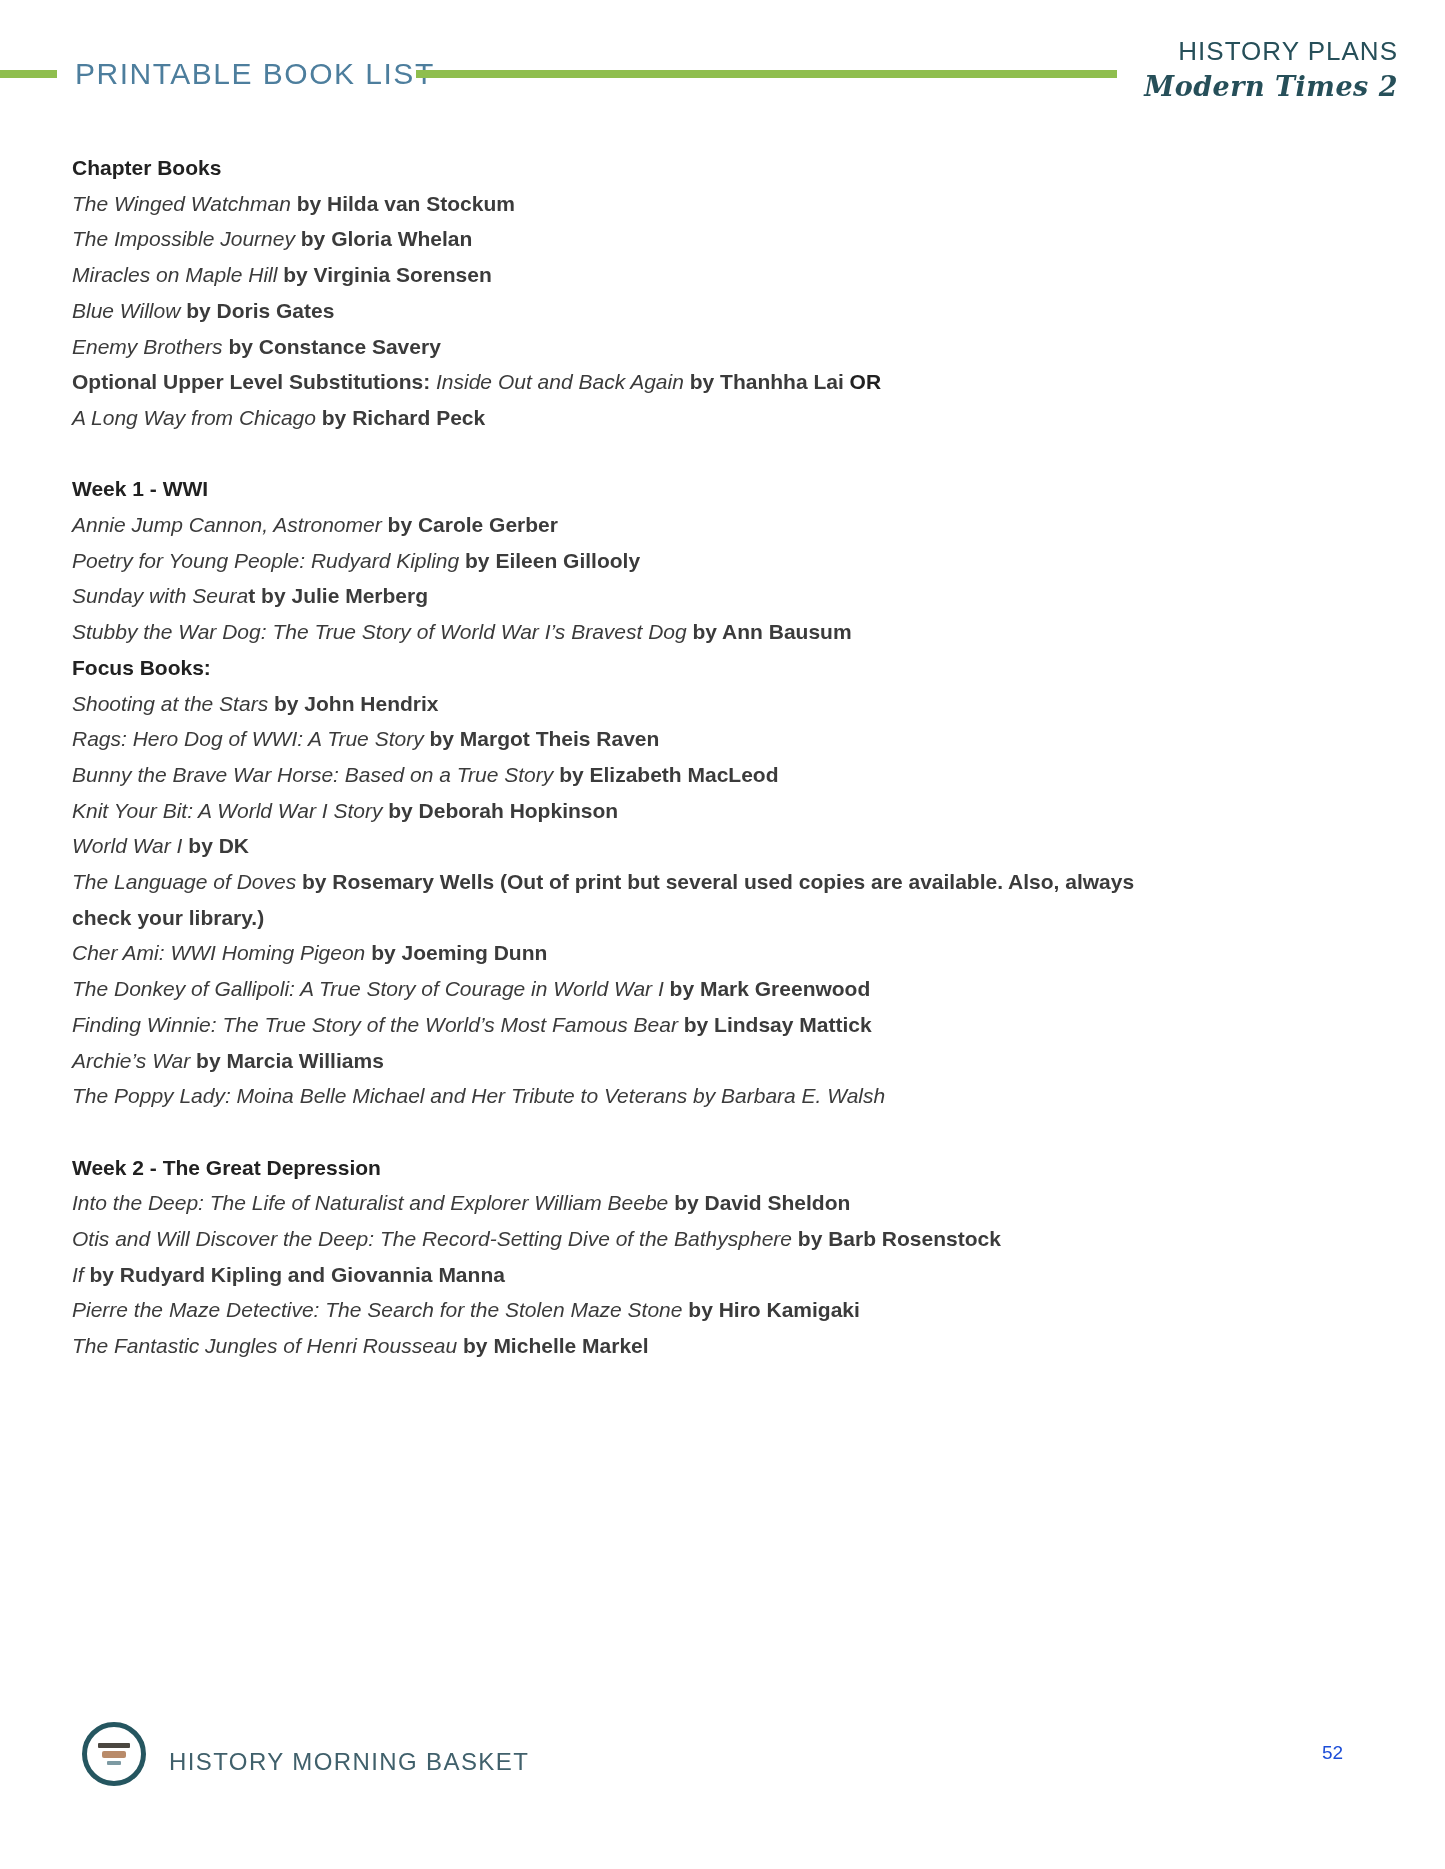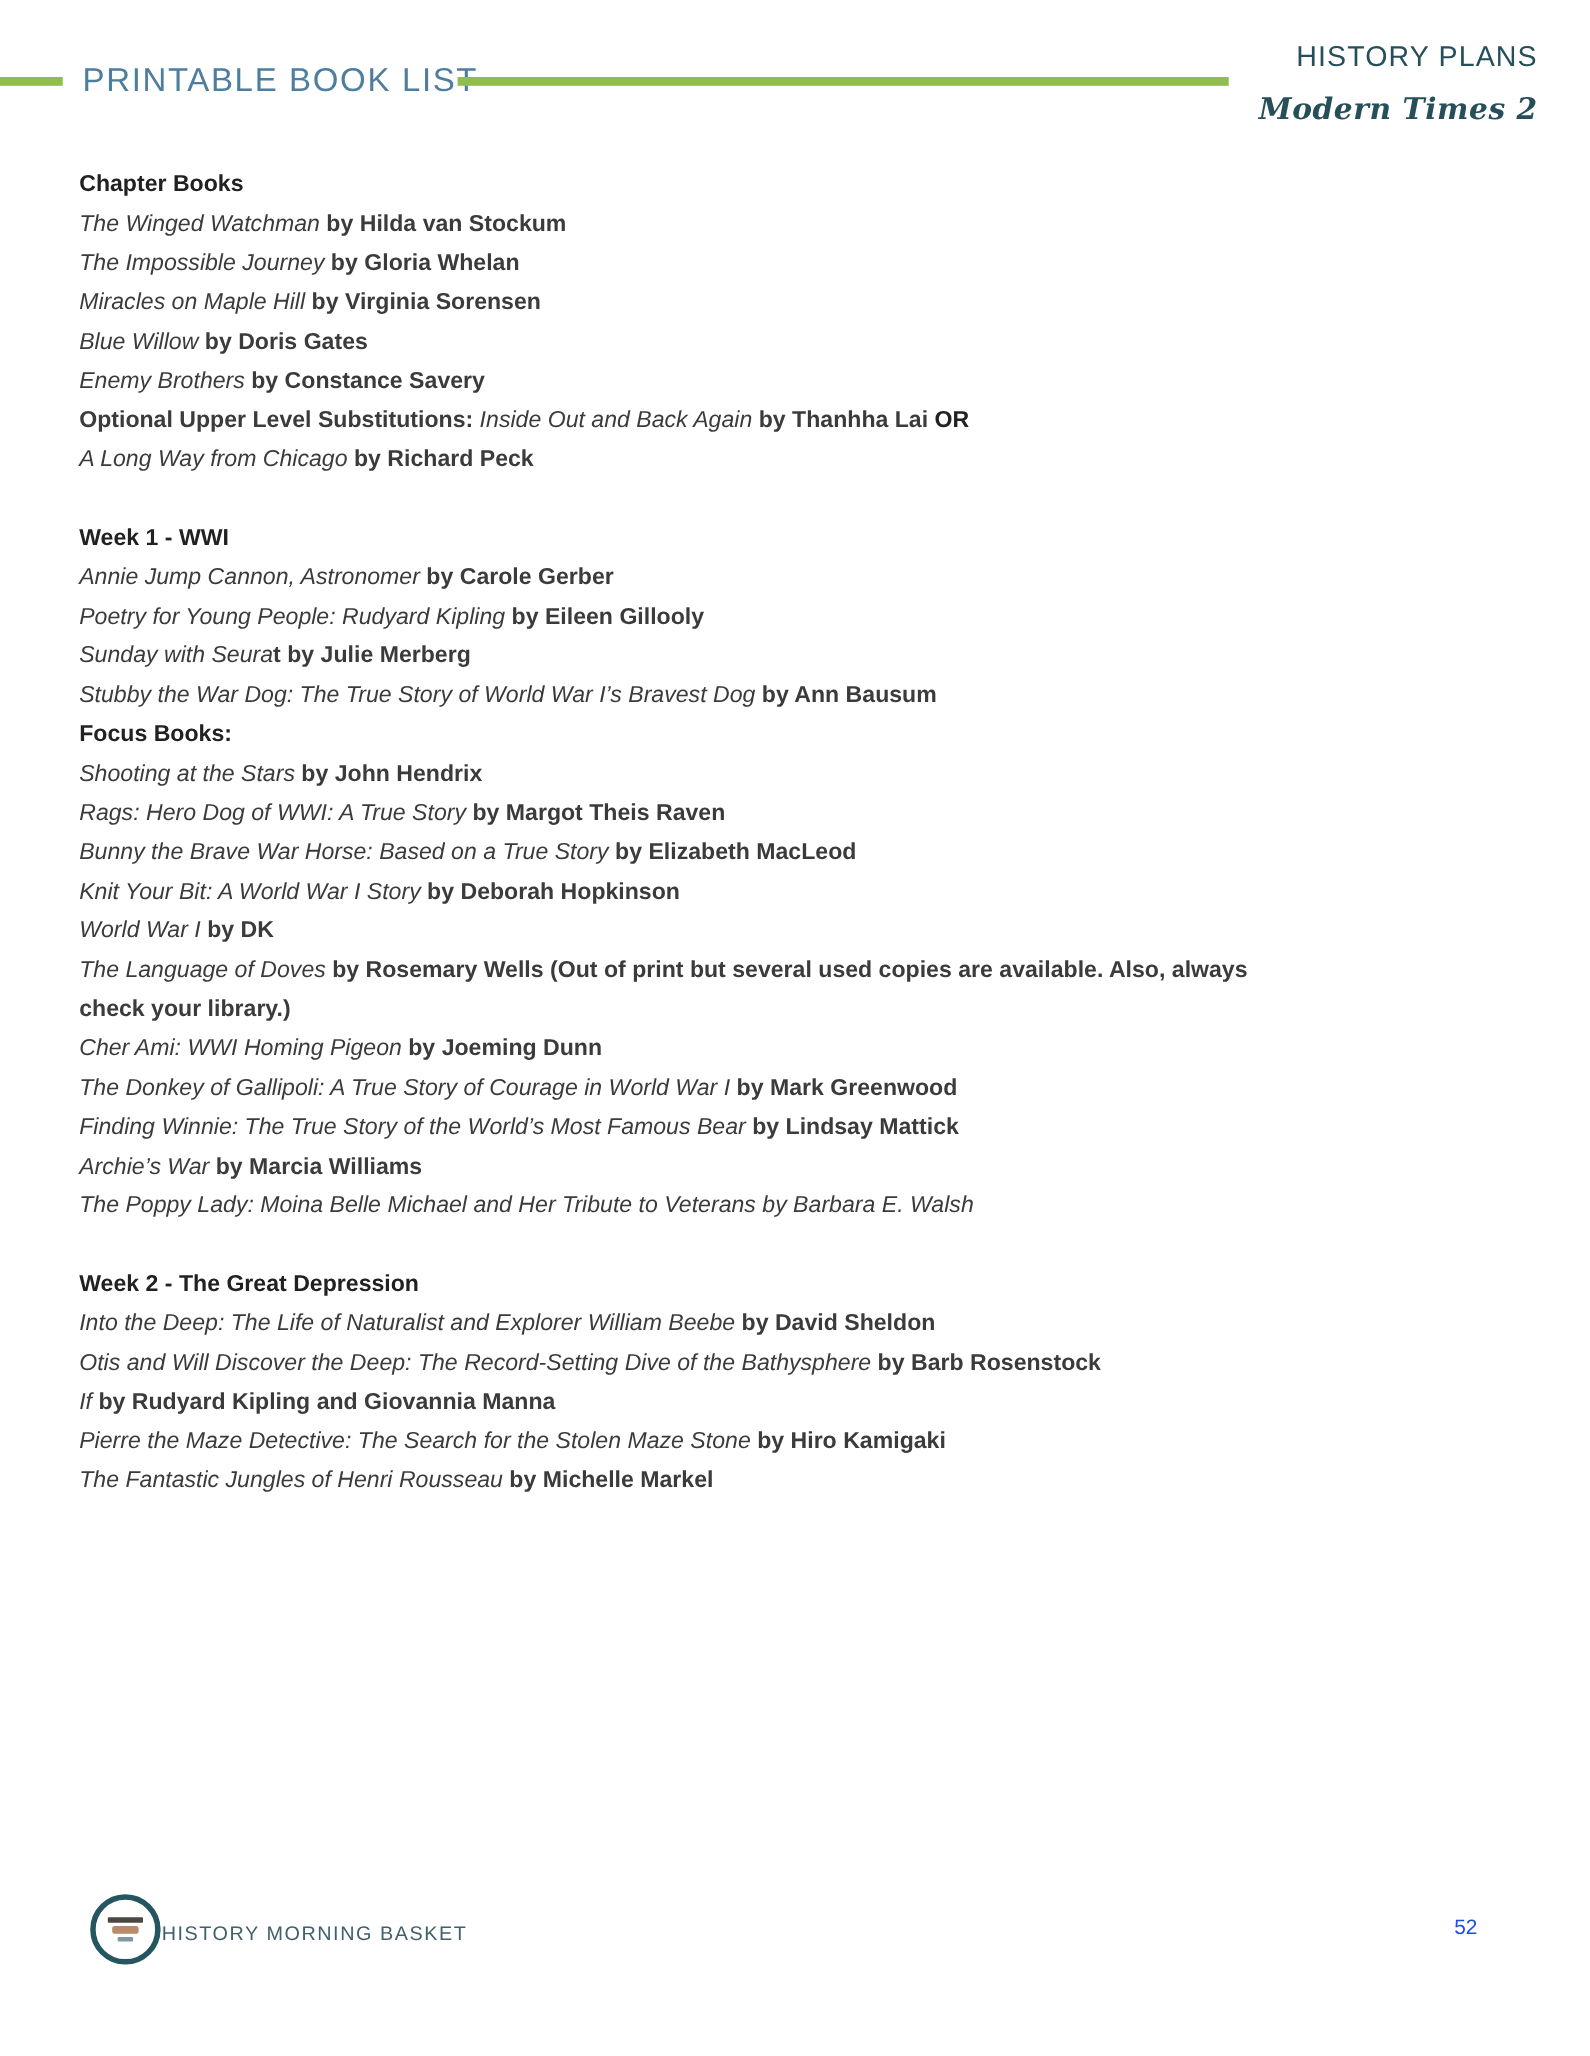--- a/index.html
+++ b/index.html
@@ -34,21 +34,21 @@
     position: absolute; right: 47px; top: 36px;
     text-align: right; color: #264f59;
   }
   .brand-title {
     font-size: 26px; letter-spacing: 1px; font-weight: 400;
     white-space: nowrap;
   }
   .brand-subtitle {
     font-family: "DejaVu Serif", serif;
     font-style: italic; font-weight: 700;
-    font-size: 27px; margin-top: 17px;
+    font-size: 27px; margin-top: 4px;
     letter-spacing: 0.5px; white-space: nowrap;
   }
 
   
   .book-sections {
     position: absolute; left: 72px; top: 150px;
     width: 1308px;
     font-size: 21px; line-height: 35.7px;
     color: #3b3b3b;
   }
@@ -66,22 +66,22 @@
     width: 64px; height: 64px; border-radius: 50%;
     border: 5px solid #255660;
     display: flex; flex-direction: column;
     align-items: center; justify-content: center;
     gap: 3px; background: #ffffff;
   }
   .logo-mark-1 { width: 32px; height: 5px; background: #4b4740; border-radius: 1px; }
   .logo-mark-2 { width: 24px; height: 7px; background: #b98b6a; border-radius: 2px; }
   .logo-mark-3 { width: 14px; height: 4px; background: #7d9aa3; border-radius: 1px; }
   .footer-brand {
-    position: absolute; left: 147px; top: 1748px;
-    font-size: 18px; letter-spacing: 1.4px;
+    position: absolute; left: 169px; top: 1748px;
+    font-size: 24px; letter-spacing: 1.4px;
     color: #40606b; white-space: nowrap; text-align: right;
   }
   .page-number {
     position: absolute; left: 1322px; top: 1742px;
     font-size: 19px; color: #1d4ed8;
   }
 </style>
 </head>
 <body>
 

